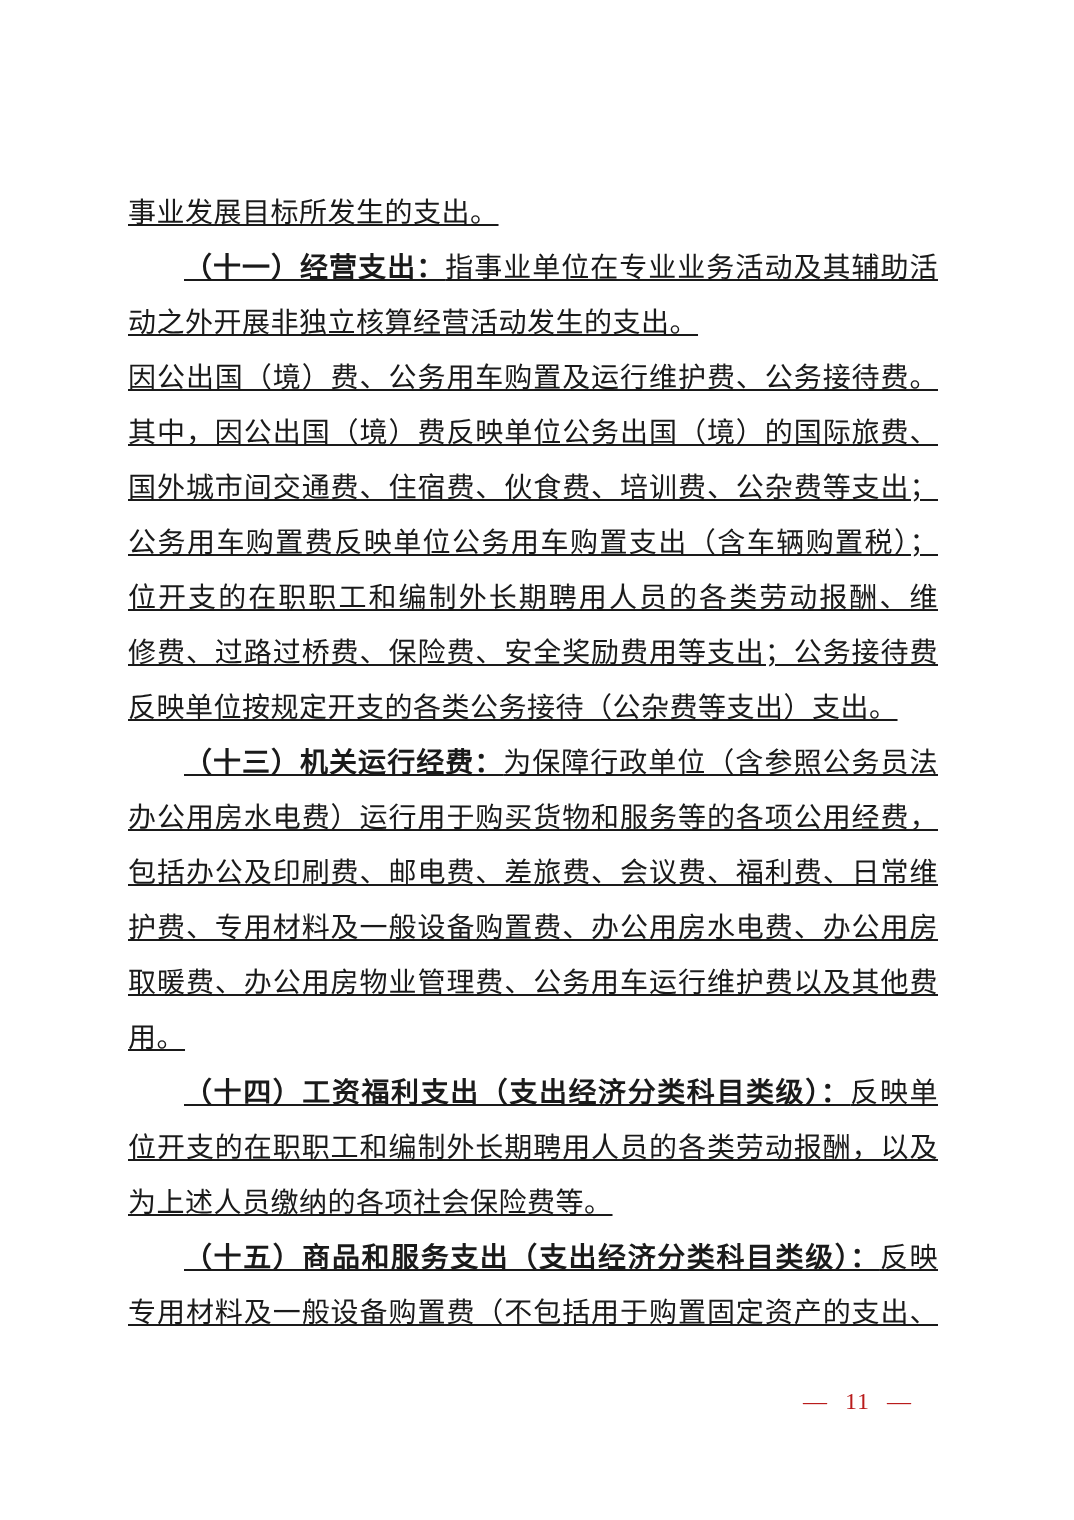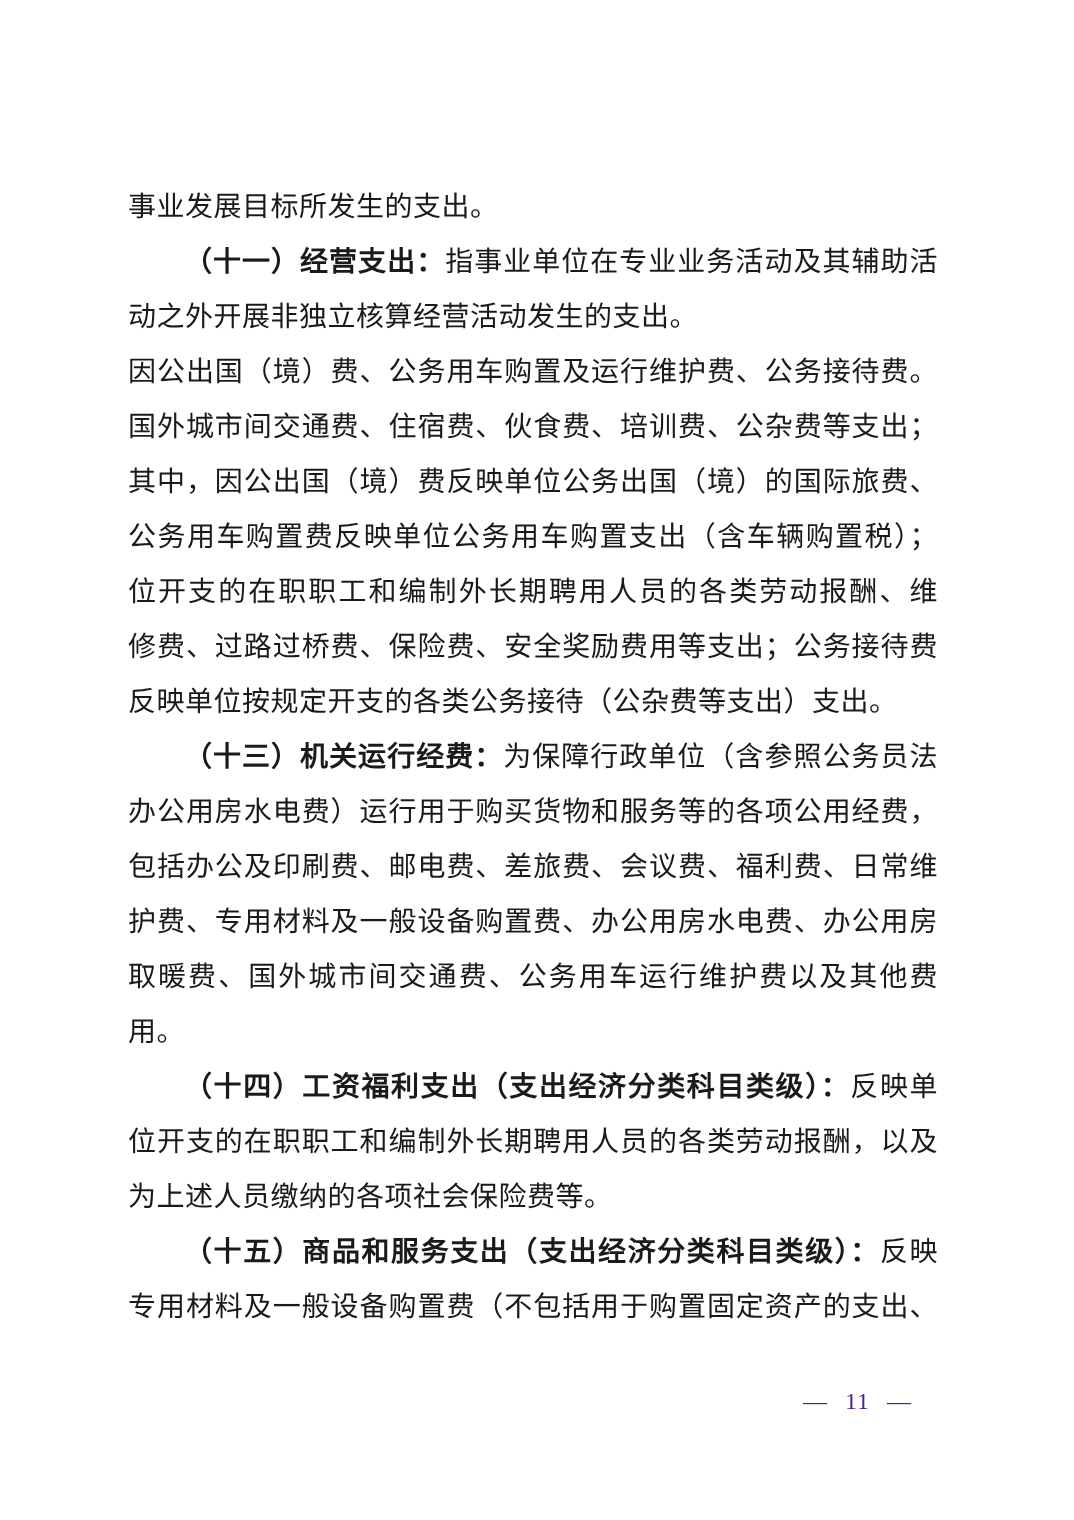--- a/index.html
+++ b/index.html
@@ -14,22 +14,23 @@
     position: relative;
     width: 1074px;
     height: 1520px;
     background: #ffffff;
     color: #1a1a1a;
     overflow: hidden;
   }
   .doc-body {
     position: absolute;
     left: 128px;
-    top: 179px;
+    top: 185px;
     width: 810px;
+    text-decoration: underline;
   }
   .line {
     font-size: 28px;
     line-height: 55px;
     height: 55px;
     color: #1a1a1a;
     text-align: left;
     letter-spacing: 0.5px;
   }
   .line.justify {
@@ -43,45 +44,45 @@
   .seg.bold {
     font-weight: 700;
   }
   .page-footer {
     position: absolute;
     top: 1388px;
     left: 0;
     width: 912px;          
     text-align: right;
     font-size: 24px;
-    color: #4c1d95;
+    color: #b91c1c;
     word-spacing: 10px;
     letter-spacing: 1px;
   }
 </style>
 </head>
 <body>
 
 <div class="page">
   <main class="doc-body">
       <div class="line"><span class="seg">事业发展目标所发生的支出。</span></div>
       <div class="line justify indent"><span class="seg bold">（十一）经营支出：</span><span class="seg">指事业单位在专业业务活动及其辅助活</span></div>
       <div class="line"><span class="seg">动之外开展非独立核算经营活动发生的支出。</span></div>
       <div class="line justify"><span class="seg">因公出国（境）费、公务用车购置及运行维护费、公务接待费。</span></div>
+      <div class="line justify"><span class="seg">其中，因公出国（境）费反映单位公务出国（境）的国际旅费、</span></div>
       <div class="line justify"><span class="seg">国外城市间交通费、住宿费、伙食费、培训费、公杂费等支出；</span></div>
-      <div class="line justify"><span class="seg">其中，因公出国（境）费反映单位公务出国（境）的国际旅费、</span></div>
       <div class="line justify"><span class="seg">公务用车购置费反映单位公务用车购置支出（含车辆购置税）；</span></div>
       <div class="line justify"><span class="seg">位开支的在职职工和编制外长期聘用人员的各类劳动报酬、维</span></div>
       <div class="line justify"><span class="seg">修费、过路过桥费、保险费、安全奖励费用等支出；公务接待费</span></div>
       <div class="line"><span class="seg">反映单位按规定开支的各类公务接待（公杂费等支出）支出。</span></div>
       <div class="line justify indent"><span class="seg bold">（十三）机关运行经费：</span><span class="seg">为保障行政单位（含参照公务员法</span></div>
       <div class="line justify"><span class="seg">办公用房水电费）运行用于购买货物和服务等的各项公用经费，</span></div>
       <div class="line justify"><span class="seg">包括办公及印刷费、邮电费、差旅费、会议费、福利费、日常维</span></div>
       <div class="line justify"><span class="seg">护费、专用材料及一般设备购置费、办公用房水电费、办公用房</span></div>
-      <div class="line justify"><span class="seg">取暖费、国外城市间交通费、公务用车运行维护费以及其他费</span></div>
+      <div class="line justify"><span class="seg">取暖费、办公用房物业管理费、公务用车运行维护费以及其他费</span></div>
       <div class="line"><span class="seg">用。</span></div>
       <div class="line justify indent"><span class="seg bold">（十四）工资福利支出（支出经济分类科目类级）：</span><span class="seg">反映单</span></div>
       <div class="line justify"><span class="seg">位开支的在职职工和编制外长期聘用人员的各类劳动报酬，以及</span></div>
       <div class="line"><span class="seg">为上述人员缴纳的各项社会保险费等。</span></div>
       <div class="line justify indent"><span class="seg bold">（十五）商品和服务支出（支出经济分类科目类级）：</span><span class="seg">反映</span></div>
       <div class="line justify"><span class="seg">专用材料及一般设备购置费（不包括用于购置固定资产的支出、</span></div>
     </main>
   <footer class="page-footer">
     <span>— 11 —</span>
   </footer>

